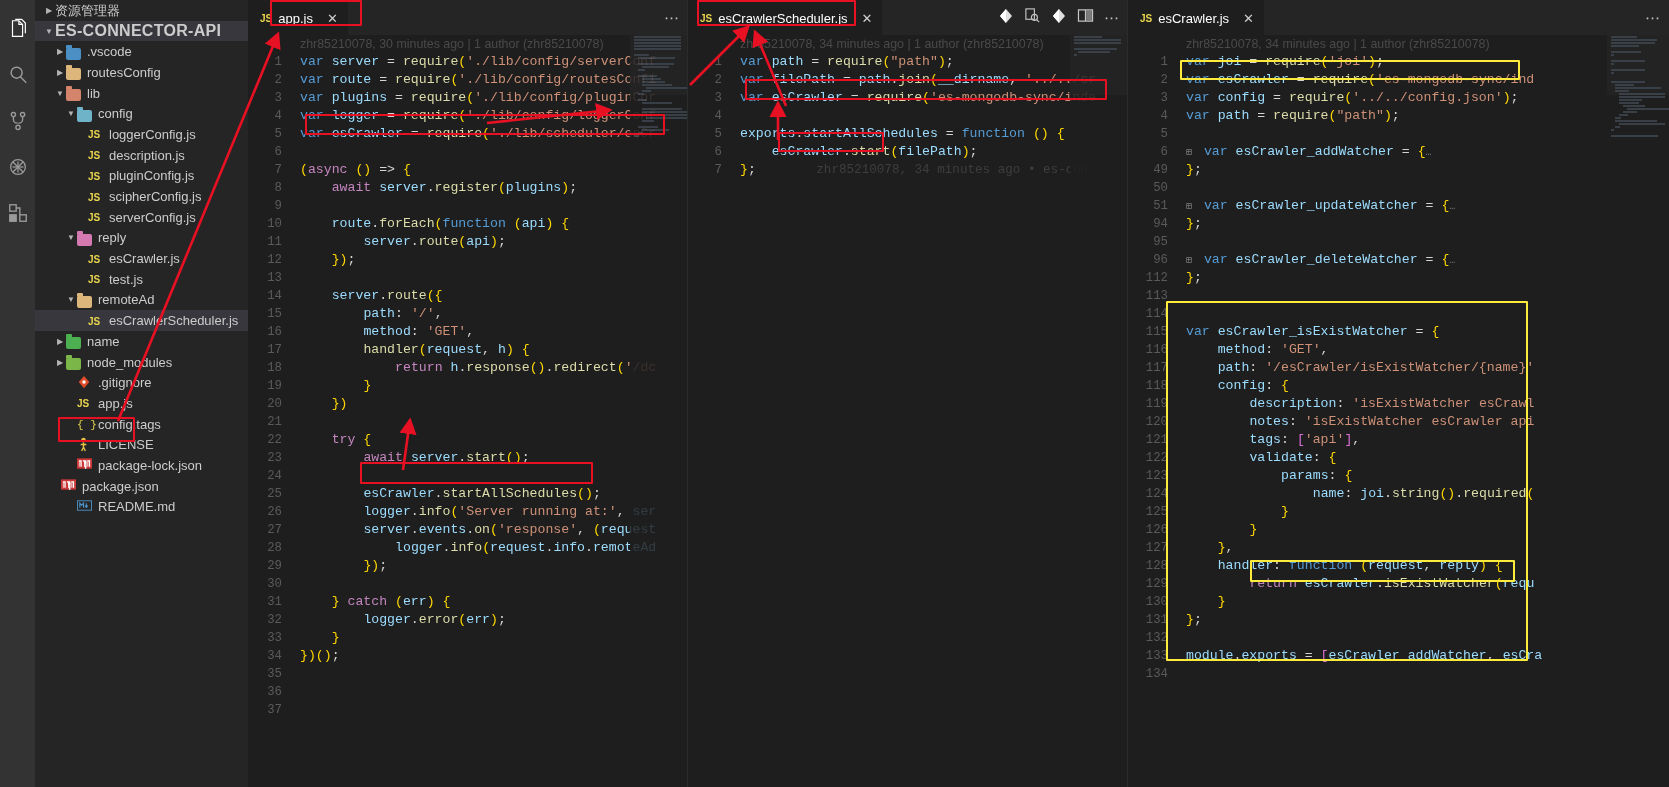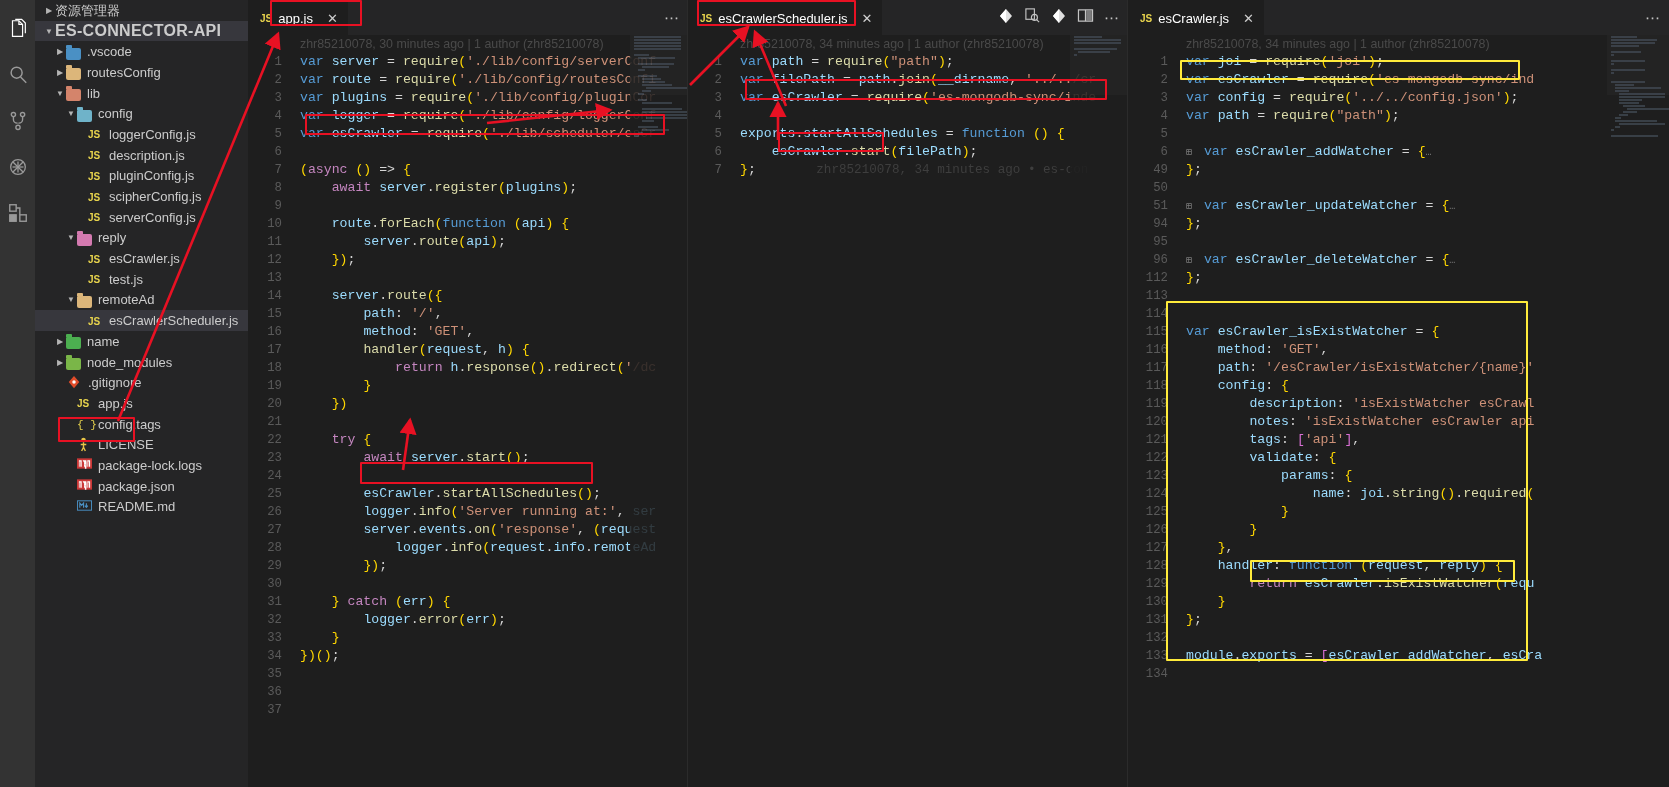--- a/index.html
+++ b/index.html
@@ -254,21 +254,21 @@
             </span>
             <span class="lbl">name</span>
           </div>
           <div class="row" style="padding-left:19px">
             <span class="twisty">▶</span>
             <span class="ficon">
               <span class="folder-ico" style="background:#7ab648;display:block;margin-top:4px"></span>
             </span>
             <span class="lbl">node_modules</span>
           </div>
-          <div class="row" style="padding-left:20px">
+          <div class="row" style="padding-left:30px">
             <span class="twisty"></span>
             <span class="ficon"><svg width="14" height="14" viewBox="0 0 16 16">
                 <path d="M8 1 L14 8 L8 15 L2 8 Z" fill="#e04c2a"></path>
                 <circle cx="8" cy="8" r="2" fill="#fff"></circle>
               </svg></span>
             <span class="lbl">.gitignore</span>
           </div>
           <div class="row" style="padding-left:30px">
             <span class="twisty"></span>
             <span class="ficon"><span class="js-badge">JS</span></span>
@@ -286,23 +286,23 @@
                 <path d="M7 5.5 v6 M4 8 h6 M5 15 L7 11 L9 15" stroke="#e8c547" stroke-width="1.5" fill="none"></path>
               </svg></span>
             <span class="lbl">LICENSE</span>
           </div>
           <div class="row" style="padding-left:30px">
             <span class="twisty"></span>
             <span class="ficon"><svg width="15" height="11" viewBox="0 0 16 11">
                 <rect width="16" height="11" fill="#cb3837"></rect>
                 <path d="M2 2 h3 v7 h-1.4 v-5.6 h-0.8 v5.6 h-0.8 z M6 2 h4 v9 h-1.6 v-2 h-0.9 v-5.6 h0.9 v4 h0.9 v-4 h0.9 v5.6 M11 2 h3 v7 h-1.6 v-5.6 h-0.8 v5.6 h-0.6 z" fill="#fff"></path>
               </svg></span>
-            <span class="lbl">package-lock.logs</span>
-          </div>
-          <div class="row" style="padding-left:30px">
+            <span class="lbl">package-lock.json</span>
+          </div>
+          <div class="row" style="padding-left:14px">
             <span class="twisty"></span>
             <span class="ficon"><svg width="15" height="11" viewBox="0 0 16 11">
                 <rect width="16" height="11" fill="#cb3837"></rect>
                 <path d="M2 2 h3 v7 h-1.4 v-5.6 h-0.8 v5.6 h-0.8 z M6 2 h4 v9 h-1.6 v-2 h-0.9 v-5.6 h0.9 v4 h0.9 v-4 h0.9 v5.6 M11 2 h3 v7 h-1.6 v-5.6 h-0.8 v5.6 h-0.6 z" fill="#fff"></path>
               </svg></span>
             <span class="lbl">package.json</span>
           </div>
           <div class="row" style="padding-left:30px">
             <span class="twisty"></span>
             <span class="ficon"><svg width="15" height="11" viewBox="0 0 16 11">

